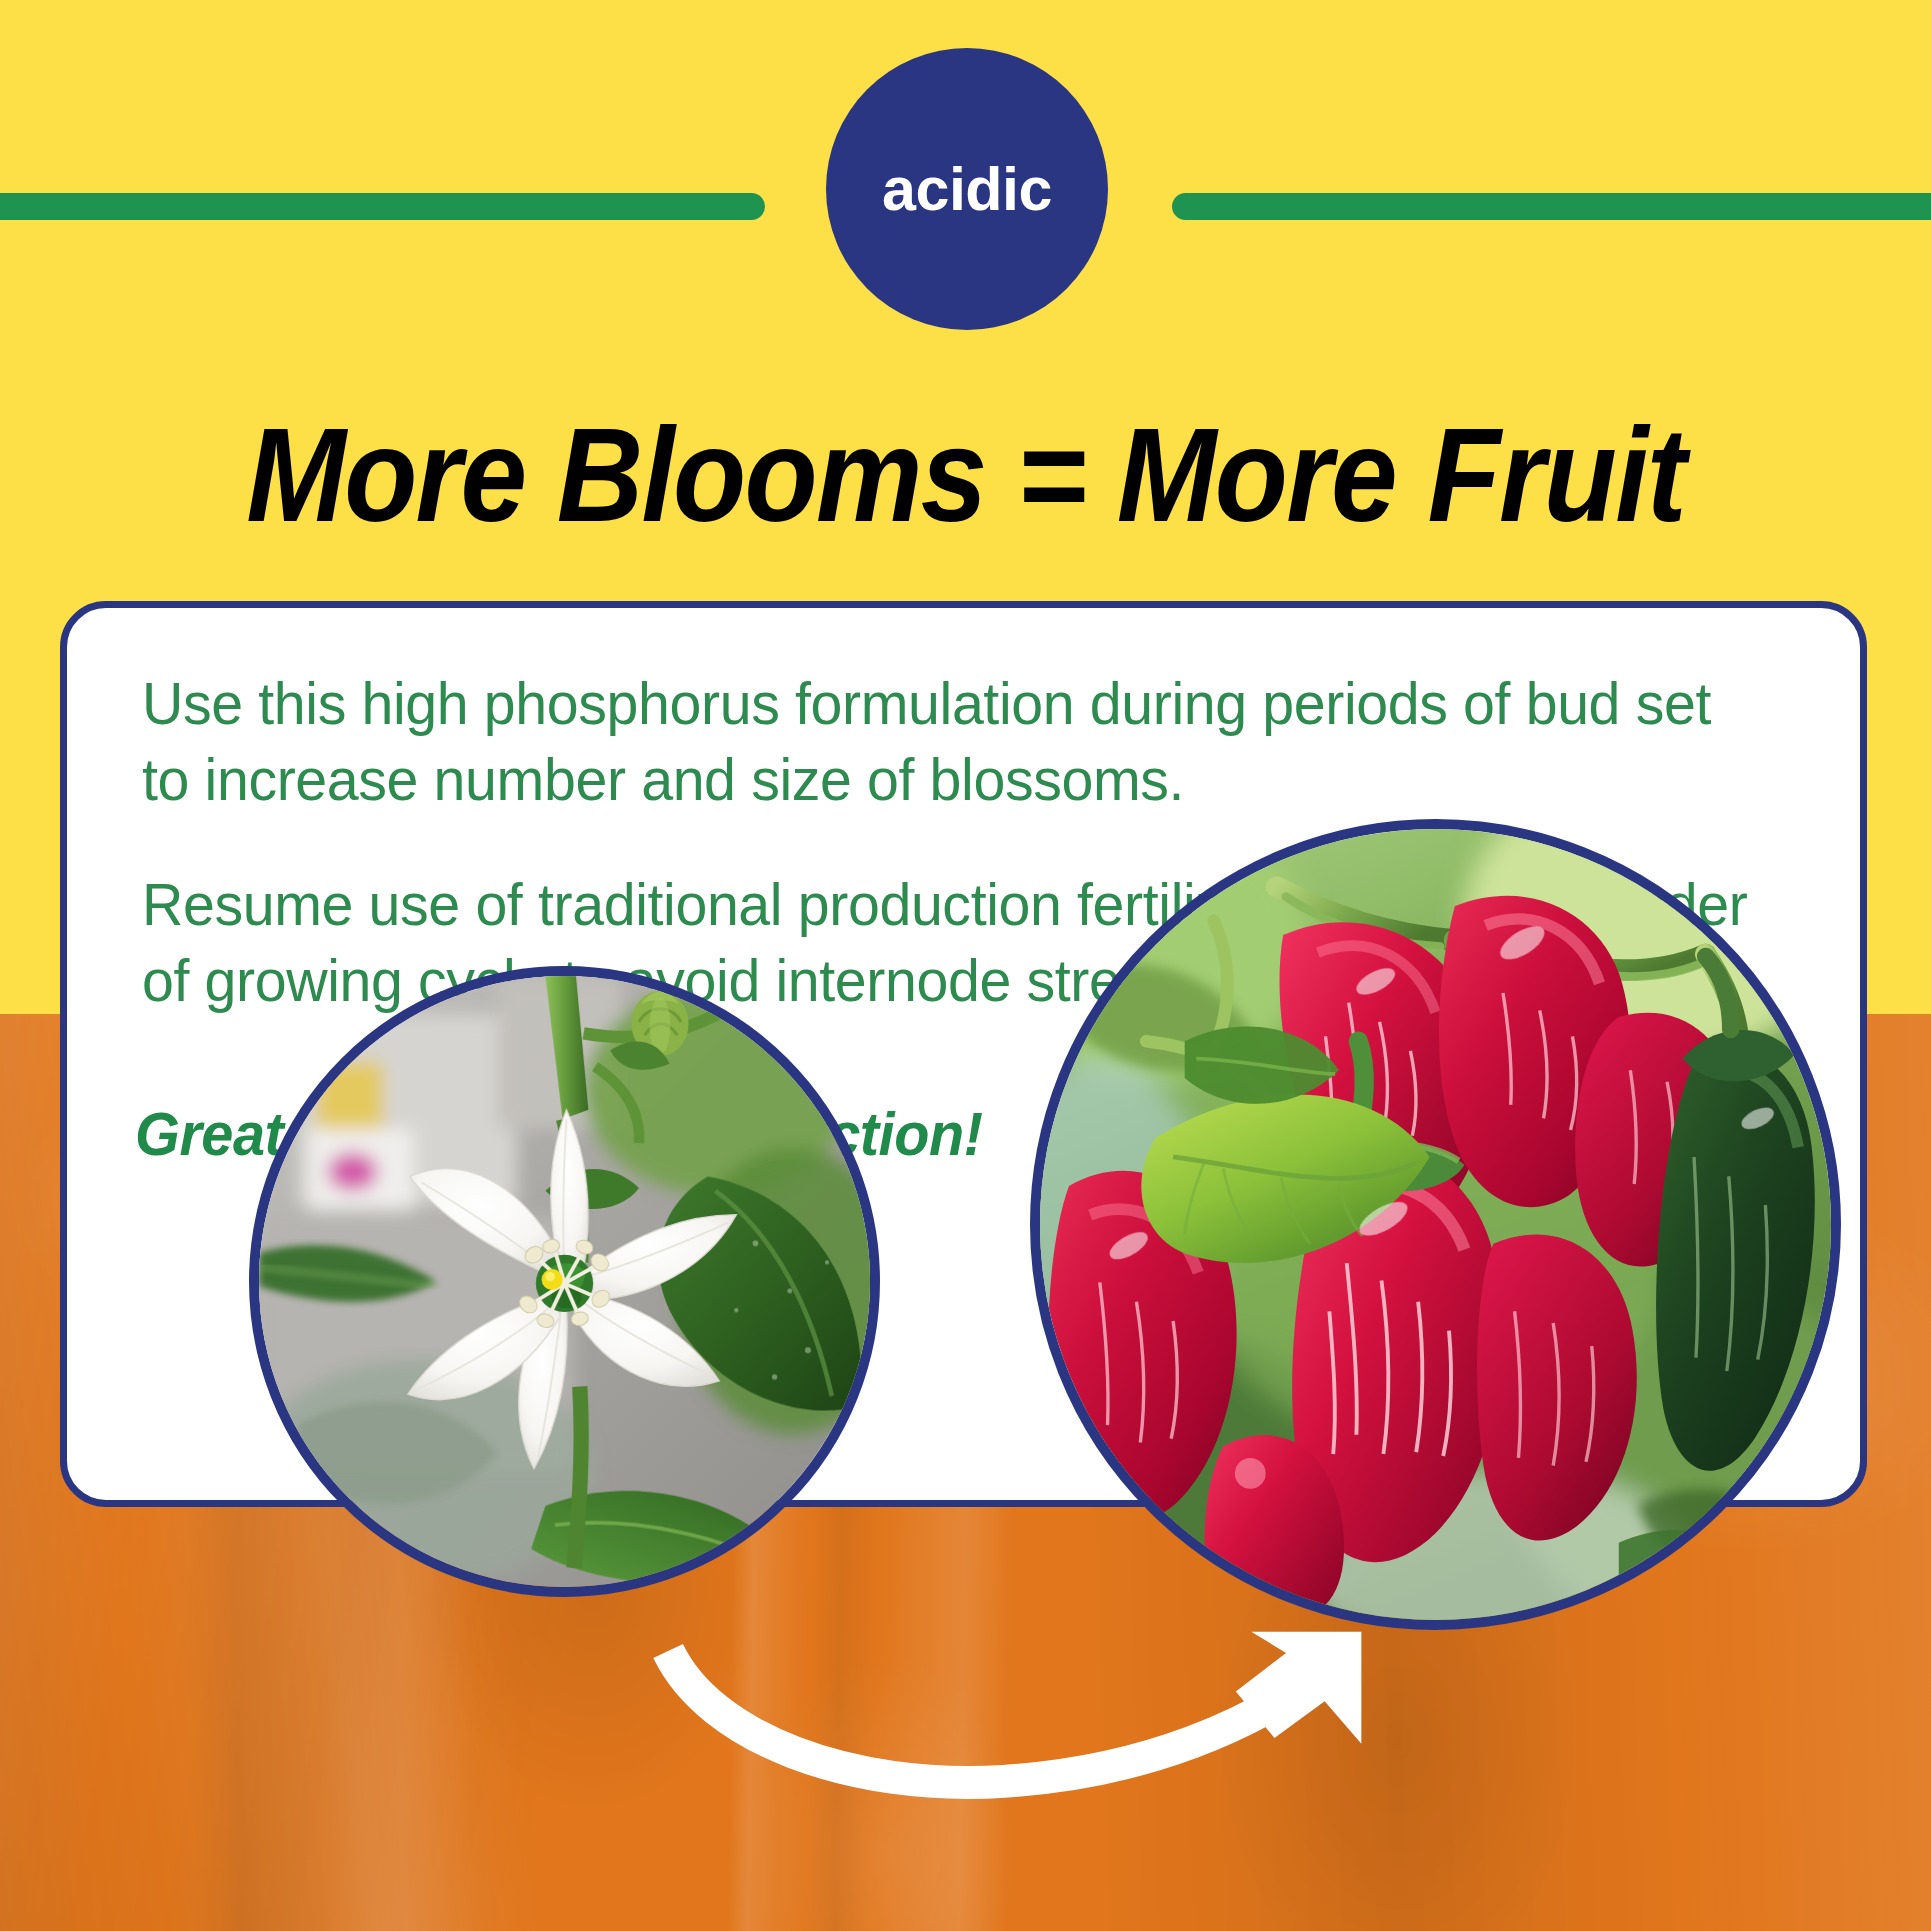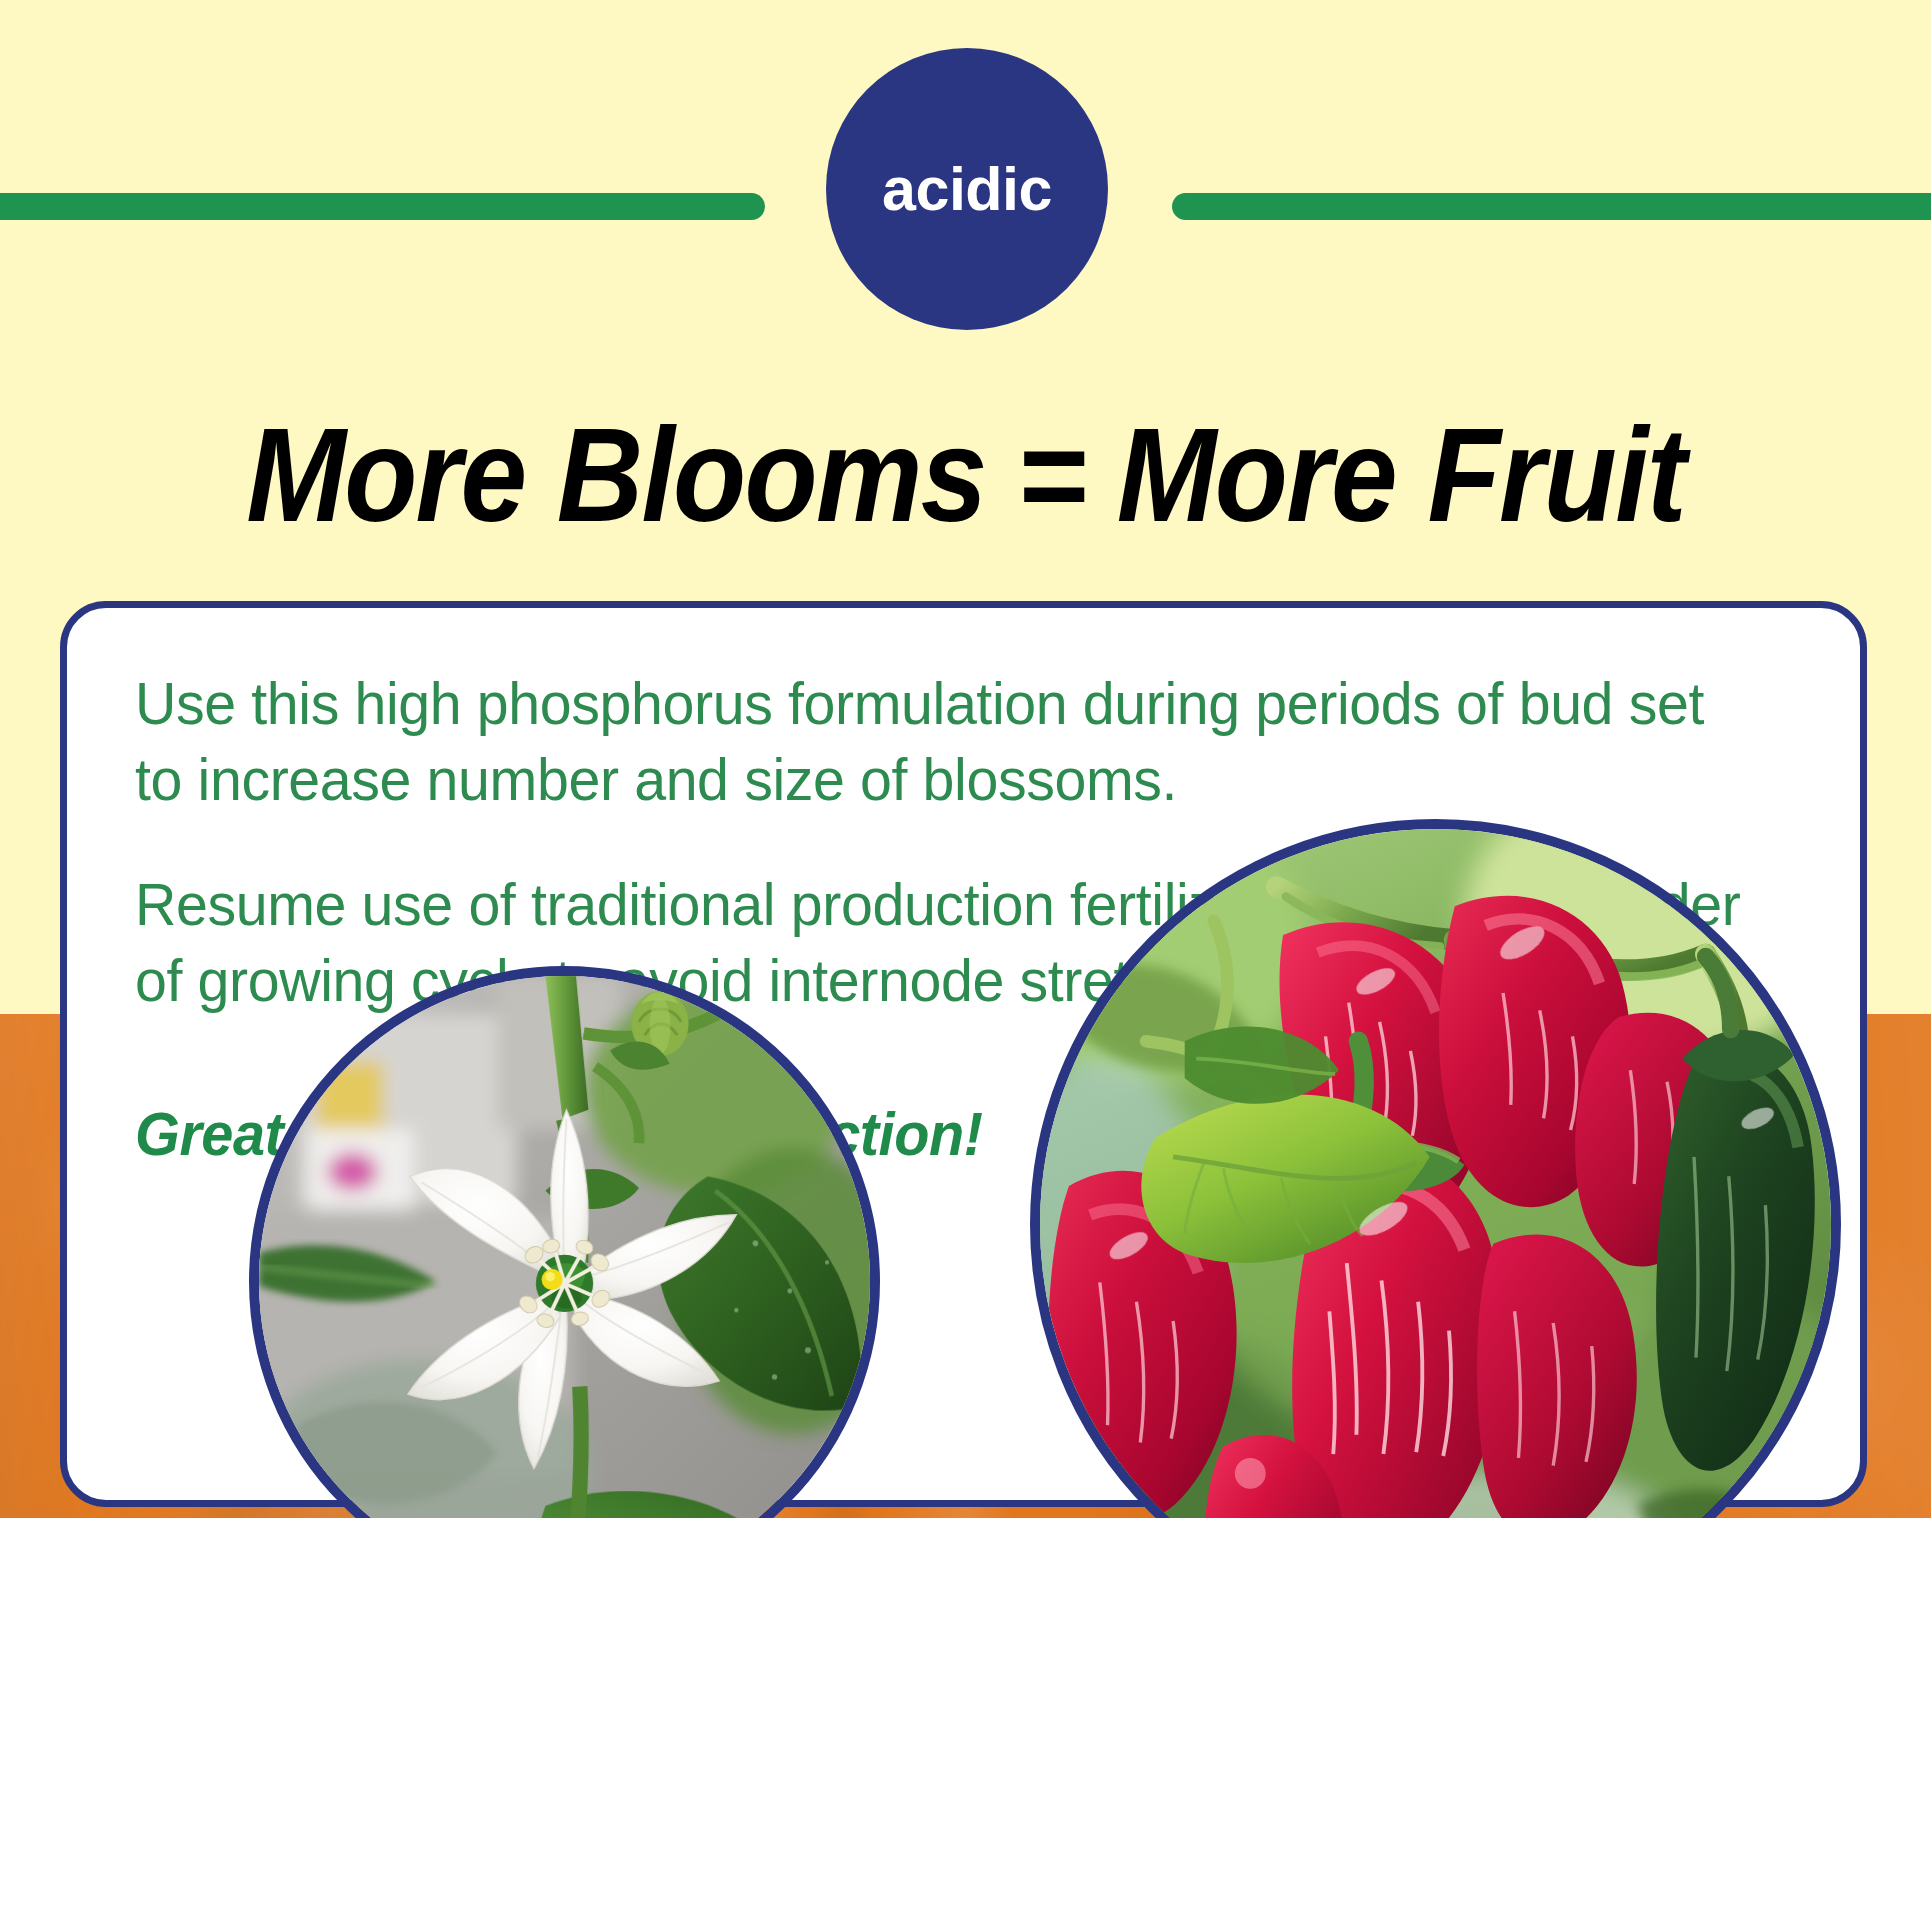--- a/index.html
+++ b/index.html
@@ -8,23 +8,23 @@
     padding: 0;
     background: #ffffff;
   }
   body {
     font-family: "Liberation Sans", sans-serif;
   }
 
   #poster {
     position: relative;
     width: 1931px;
-    height: 1518px;
+    height: 1931px;
     overflow: hidden;
-    background: #fef9c3;
+    background: #fde047;
   }
 
   
   .orange-band {
     position: absolute;
     left: 0;
     top: 1014px;
     width: 1931px;
     height: 917px;
     background-color: #E1761C;
@@ -116,21 +116,21 @@
     top: 601px;
     width: 1807px;
     height: 906px;
     box-sizing: border-box;
     border: 7.7px solid #2A3682;
     border-radius: 46px;
     background: #ffffff;
   }
   .card-body {
     position: absolute;
-    left: 135px;
+    left: 142px;
     top: 666px;
     width: 1699px;
   }
   .para {
     color: #2E8B50;
     font-family: "Liberation Sans Narrow", "Liberation Sans", sans-serif;
     font-size: 60px;
     line-height: 1.26;
     letter-spacing: -0.4px;
     margin: 0 0 50px 0;

